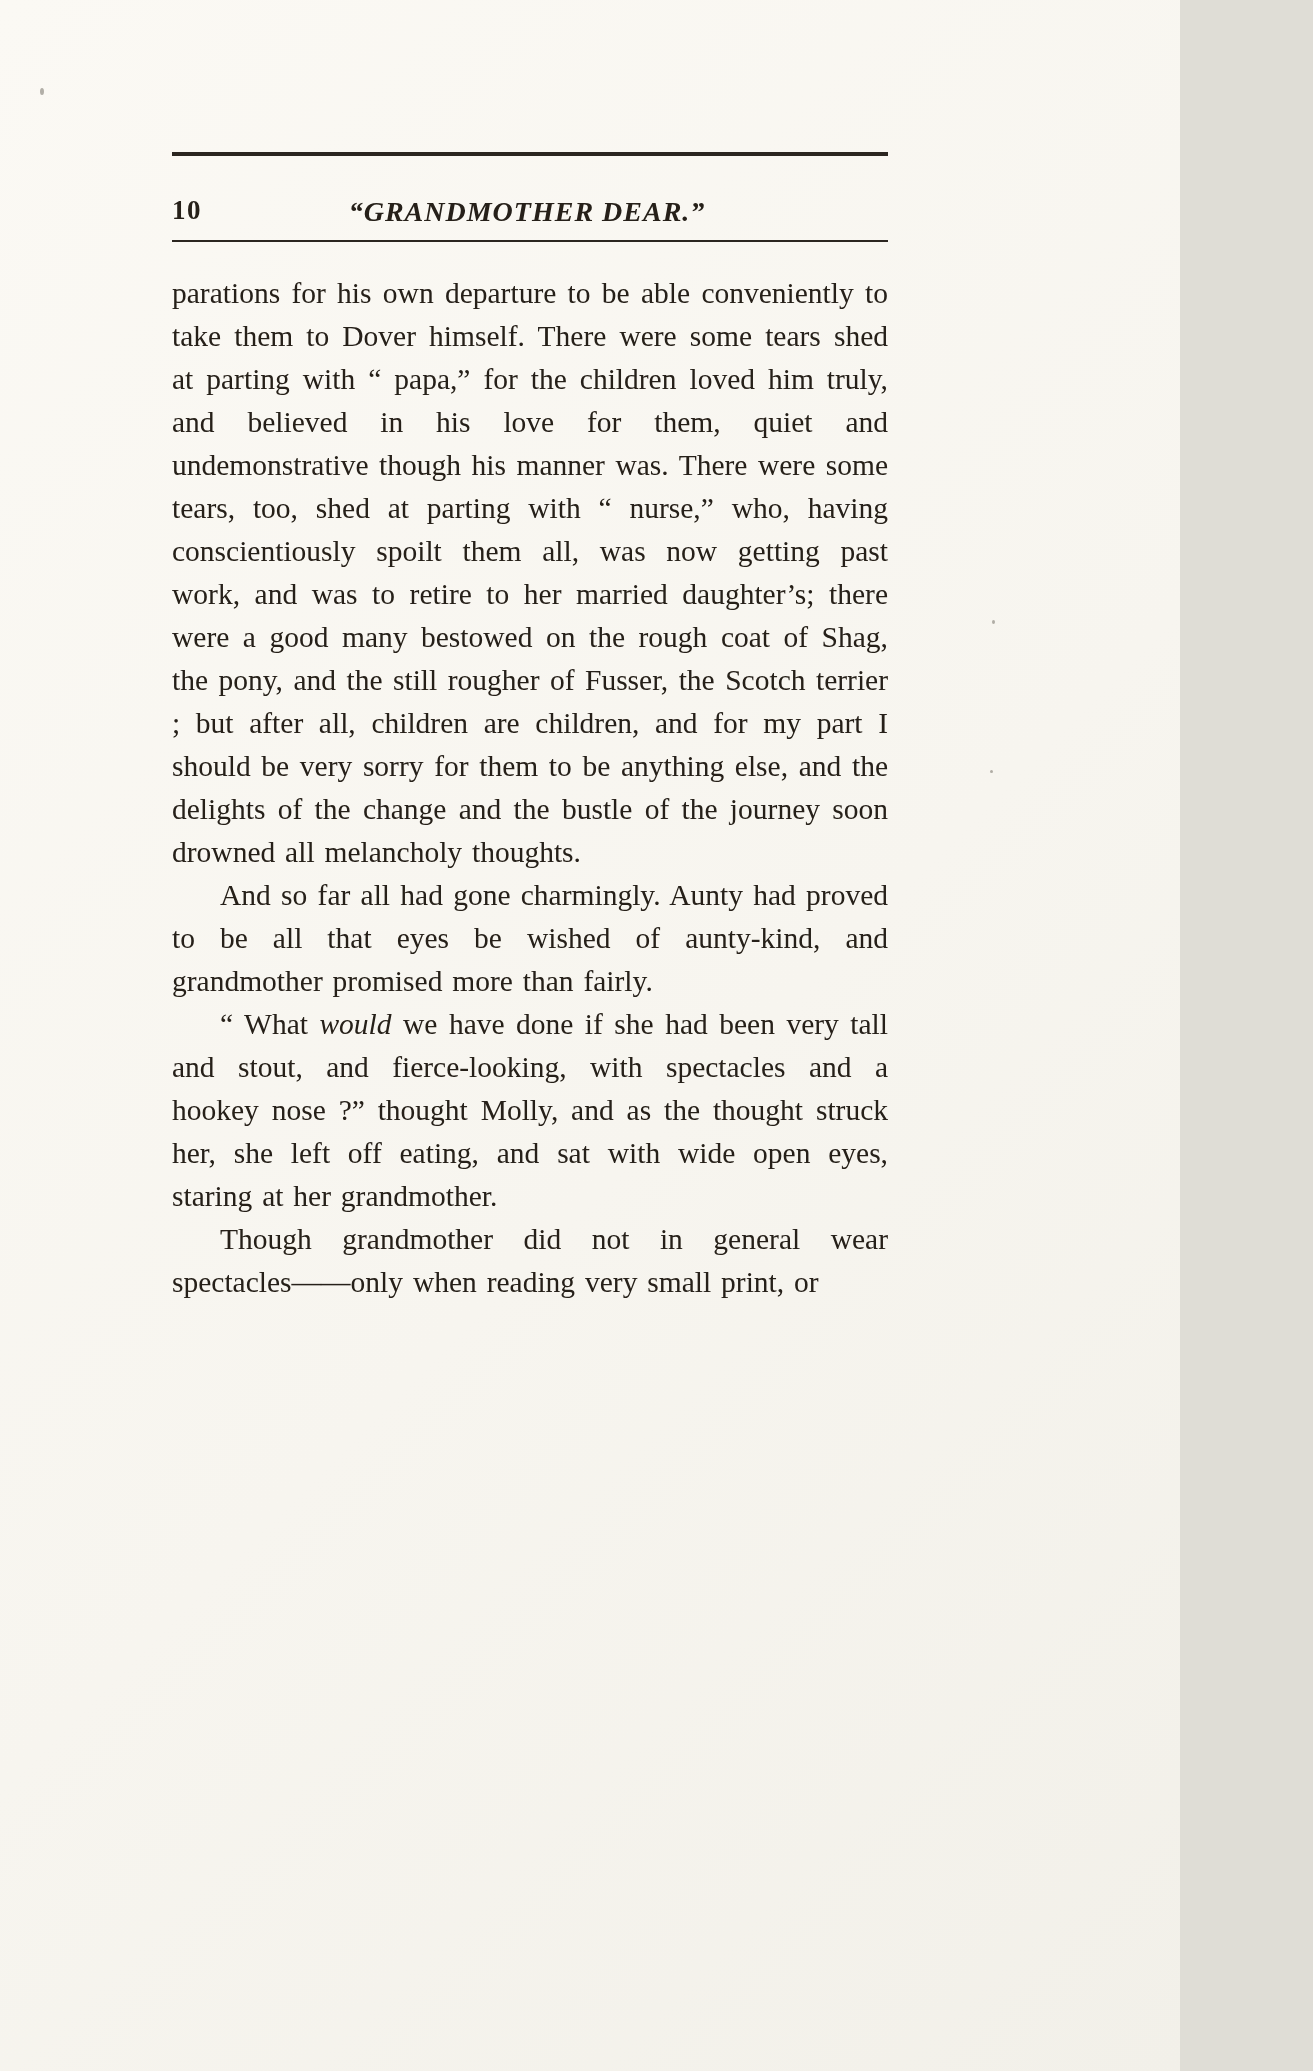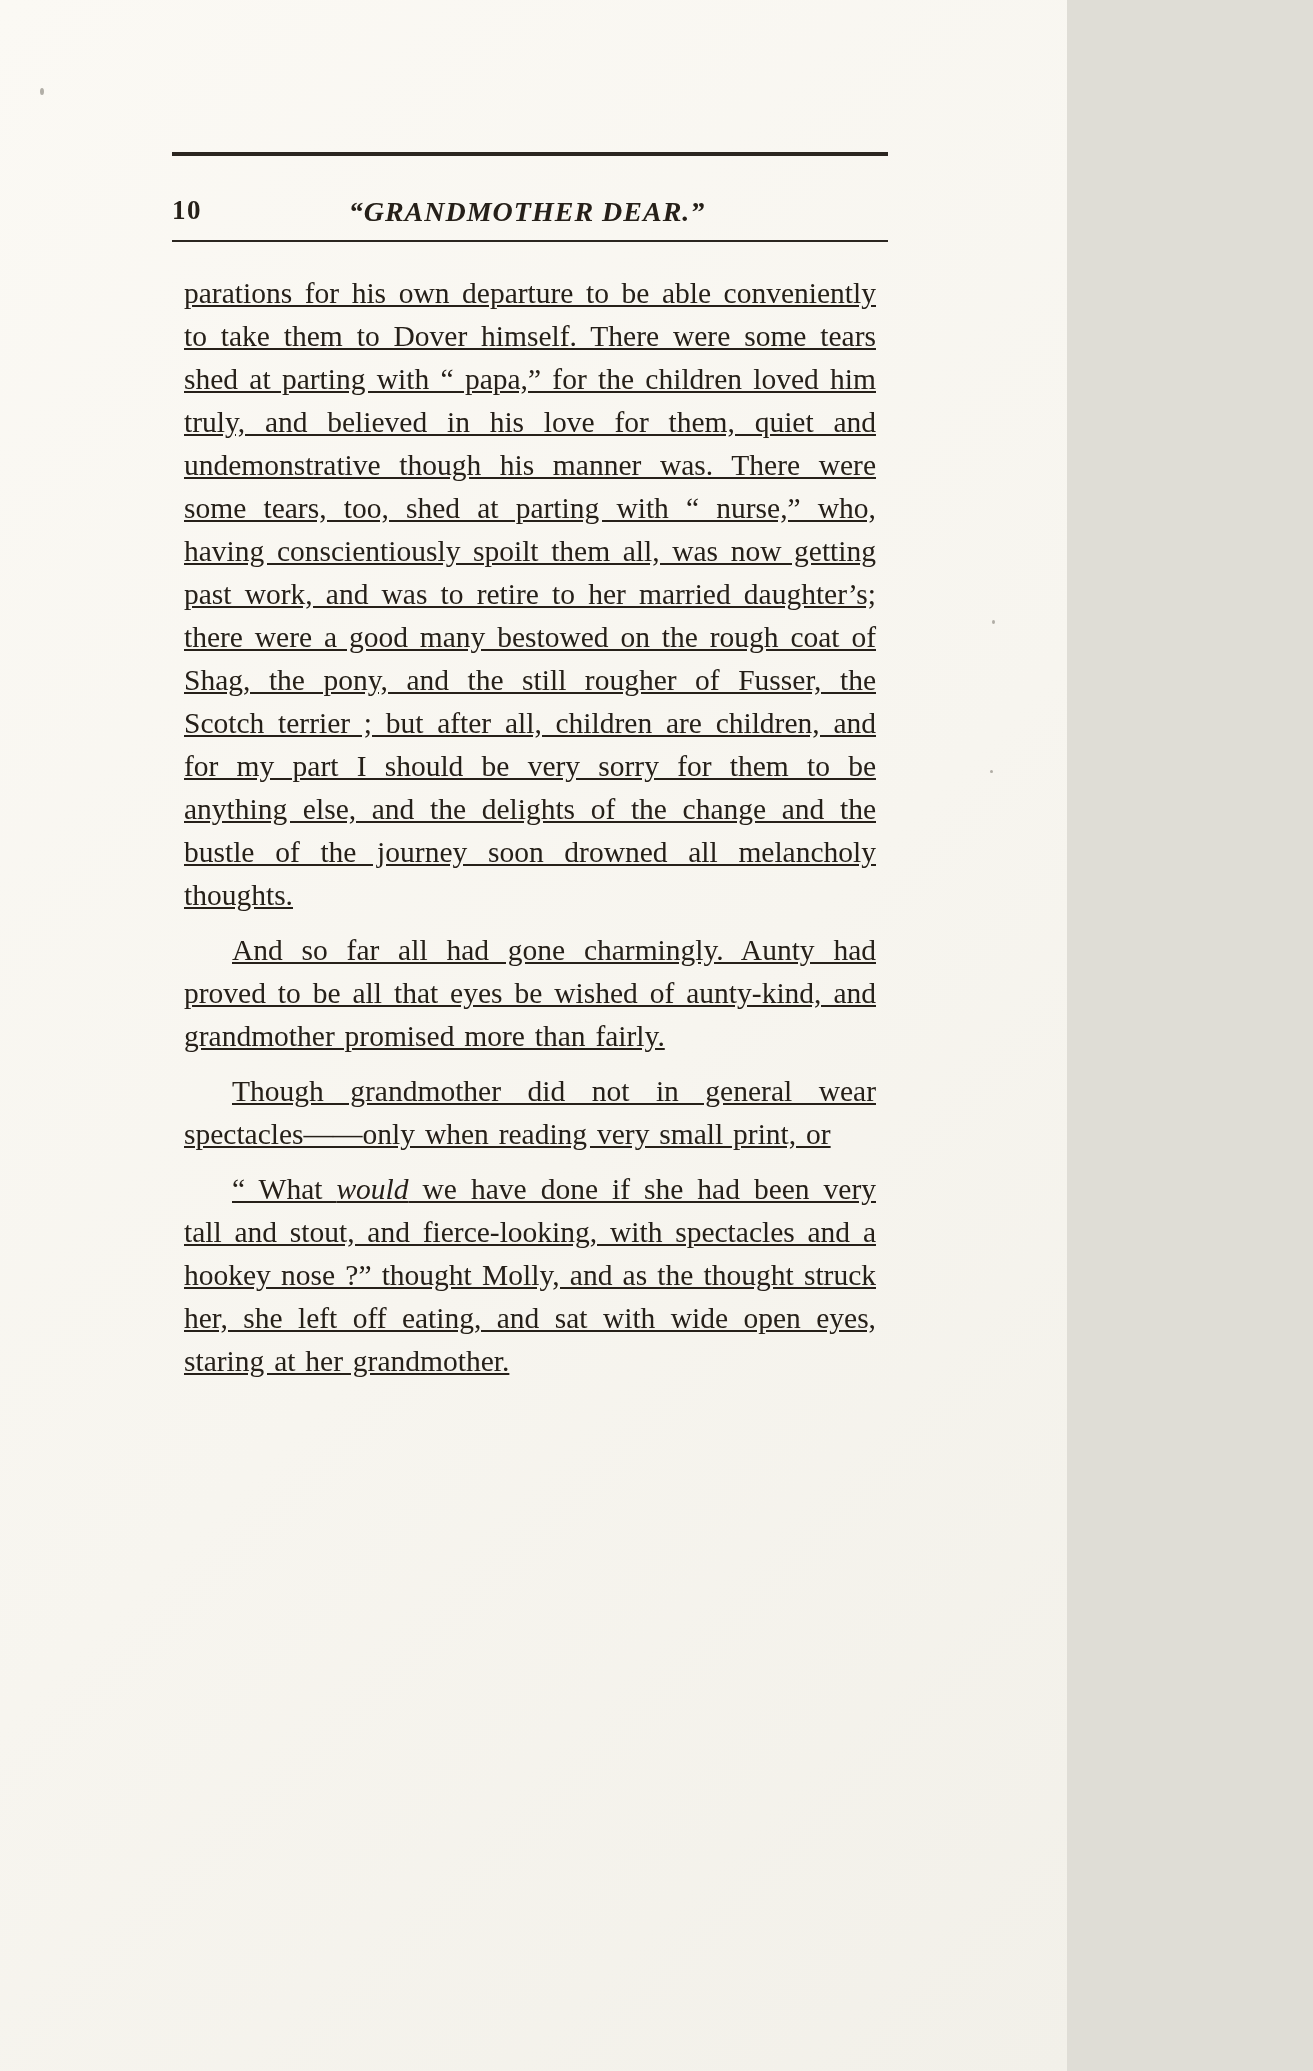--- a/index.html
+++ b/index.html
@@ -7,21 +7,21 @@
     padding: 0;
   }
   body {
     width: 1313px;
     height: 2071px;
     background: #dfddd6;
     font-family: "Liberation Serif", "DejaVu Serif", serif;
   }
   .page {
     position: relative;
-    width: 1067px;
+    width: 1180px;
     height: 2071px;
     background: linear-gradient(135deg, #fbf9f4 0%, #f7f5ef 55%, #f2f0e9 100%);
     color: #262019;
     overflow: hidden;
   }
   .text-block {
     position: absolute;
     left: 172px;
     top: 152px;
     width: 716px;
@@ -61,22 +61,21 @@
     margin: 0;
   }
   .body-text {
     margin-top: 30px;
     font-size: 29.5px;
     line-height: 43px;
     text-align: justify;
     word-spacing: 2.5px;
   }
   .body-text p {
-    margin: 12px;
-    text-decoration: underline;
+    margin: 0;
   }
   .body-text p.indent {
     text-indent: 48px;
   }
   .italic {
     font-style: italic;
   }
   
   .speck {
     position: absolute;
@@ -106,19 +105,19 @@
     </div>
 
     <hr class="rule-bottom">
 
     <div class="body-text">
 
       <p>parations for his own departure to be able conveniently to take them to Dover himself.  There were some tears shed at parting with “ papa,” for the children loved him truly, and believed in his love for them, quiet and undemonstrative though his manner was.  There were some tears, too, shed at parting with “ nurse,” who, having conscientiously spoilt them all, was now getting past work, and was to retire to her married daughter’s;  there were a good many bestowed on the rough coat of Shag, the pony, and the still rougher of Fusser, the Scotch terrier ;  but after all, children are children, and for my part I should be very sorry for them to be anything else, and the delights of the change and the bustle of the journey soon drowned all melancholy thoughts.</p>
 
       <p class="indent">And so far all had gone charmingly.  Aunty had proved to be all that eyes be wished of aunty-kind, and grandmother promised more than fairly.</p>
 
+      <p class="indent"><span>“ What </span><span class="italic">would</span><span>  we have done if she had been very tall and stout, and fierce-looking, with spectacles and a hookey nose ?” thought Molly, and as the thought struck her, she left off eating, and sat with wide open eyes, staring at her grandmother.</span></p>
+
       <p class="indent">Though grandmother did not in general wear spectacles——only when reading very small print, or</p>
-
-      <p class="indent"><span>“ What </span><span class="italic">would</span><span>  we have done if she had been very tall and stout, and fierce-looking, with spectacles and a hookey nose ?” thought Molly, and as the thought struck her, she left off eating, and sat with wide open eyes, staring at her grandmother.</span></p>
 
     </div>
   </div>
 </div>
 
 </body></html>

